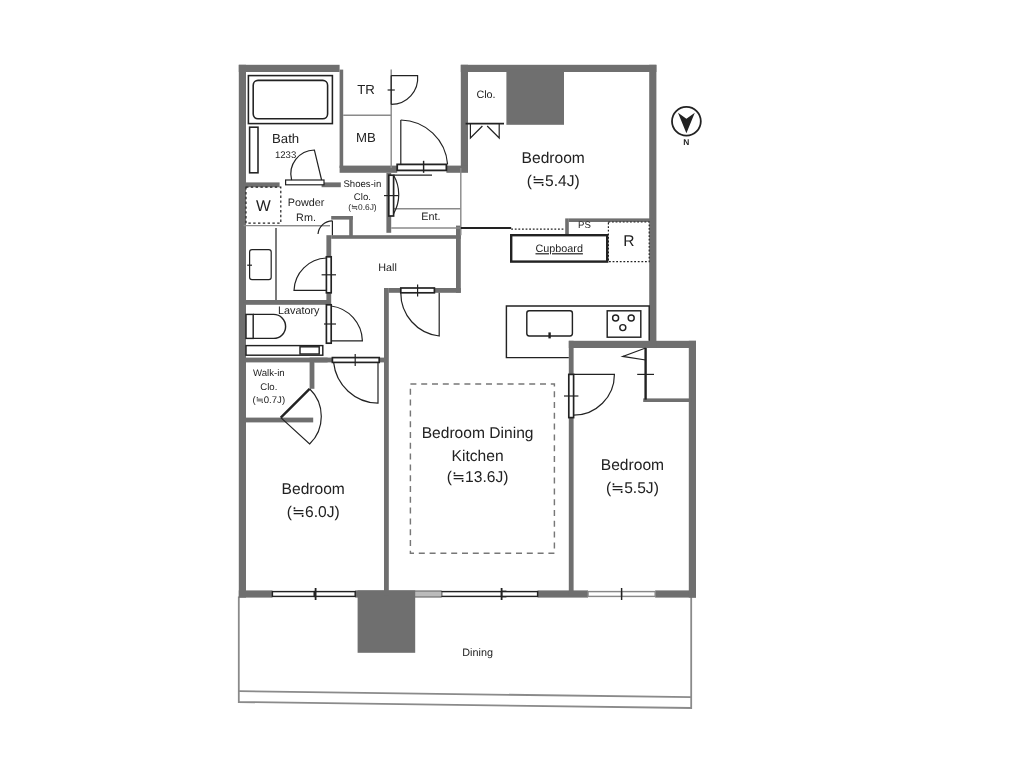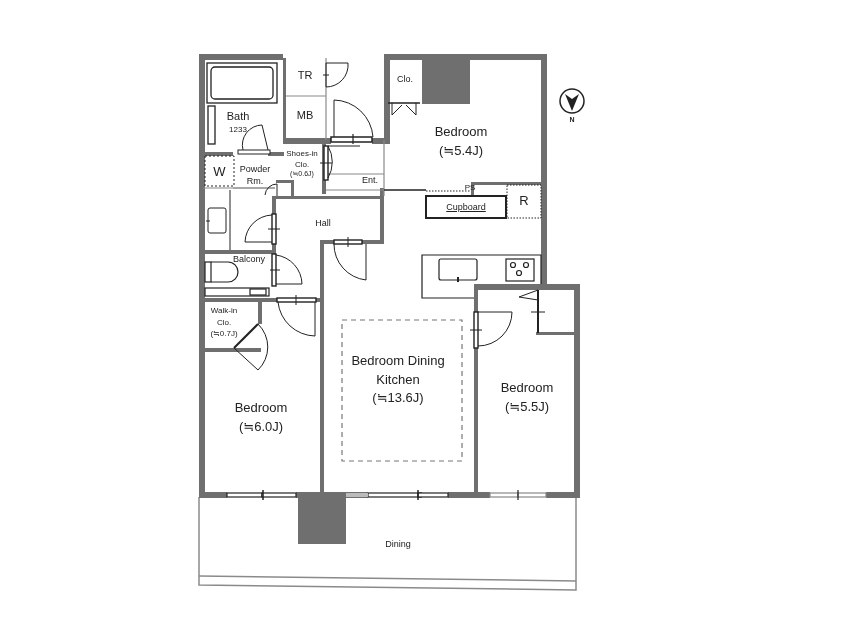--- a/index.html
+++ b/index.html
@@ -220,26 +220,26 @@
 <div class="lbl l-md" style="left:289px;top:109px;width:32px;">MB</div>
 <div class="lbl l-sm" style="left:390px;top:74px;width:30px;">Clo.</div>
 <div class="lbl l-lg" style="left:420px;top:124px;width:82px;">Bedroom</div>
 <div class="lbl l-lg" style="left:420px;top:143px;width:82px;">(≒5.4J)</div>
 <div class="lbl l-md" style="left:205px;top:164px;width:29px;font-size:13px;">W</div>
 <div class="lbl l-sm" style="left:234px;top:164px;width:42px;">Powder</div>
 <div class="lbl l-sm" style="left:234px;top:176px;width:42px;">Rm.</div>
 <div class="lbl l-xs" style="left:282px;top:149px;width:40px;">Shoes-in</div>
 <div class="lbl l-xs" style="left:282px;top:160px;width:40px;">Clo.</div>
 <div class="lbl l-xs" style="left:282px;top:170px;width:40px;font-size:7px;">(≒0.6J)</div>
-<div class="lbl l-sm" style="left:353px;top:175px;width:34px;">Ent.</div>
-<div class="lbl l-xs" style="left:457px;top:183px;width:26px;text-align:center;">PS</div>
+<div class="lbl l-sm" style="left:342px;top:175px;width:34px;">Ent.</div>
+<div class="lbl l-xs" style="left:474px;top:183px;width:26px;text-align:center;">PS</div>
 <div class="lbl l-sm" style="left:426px;top:202px;width:80px;text-decoration:underline;">Cupboard</div>
 <div class="lbl l-md" style="left:507px;top:193px;width:34px;font-size:13px;">R</div>
 <div class="lbl l-sm" style="left:306px;top:218px;width:34px;">Hall</div>
-<div class="lbl l-sm" style="left:226px;top:254px;width:46px;">Balcony</div>
+<div class="lbl l-sm" style="left:226px;top:254px;width:46px;">Lavatory</div>
 <div class="lbl l-xs" style="left:204px;top:306px;width:40px;">Walk-in</div>
 <div class="lbl l-xs" style="left:204px;top:318px;width:40px;">Clo.</div>
 <div class="lbl l-xs" style="left:204px;top:329px;width:40px;">(≒0.7J)</div>
 <div class="lbl l-lg" style="left:342px;top:353px;width:112px;">Bedroom Dining</div>
 <div class="lbl l-lg" style="left:342px;top:372px;width:112px;">Kitchen</div>
 <div class="lbl l-lg" style="left:342px;top:390px;width:112px;">(≒13.6J)</div>
 <div class="lbl l-lg" style="left:484px;top:380px;width:86px;">Bedroom</div>
 <div class="lbl l-lg" style="left:484px;top:399px;width:86px;">(≒5.5J)</div>
 <div class="lbl l-lg" style="left:218px;top:400px;width:86px;">Bedroom</div>
 <div class="lbl l-lg" style="left:218px;top:419px;width:86px;">(≒6.0J)</div>

